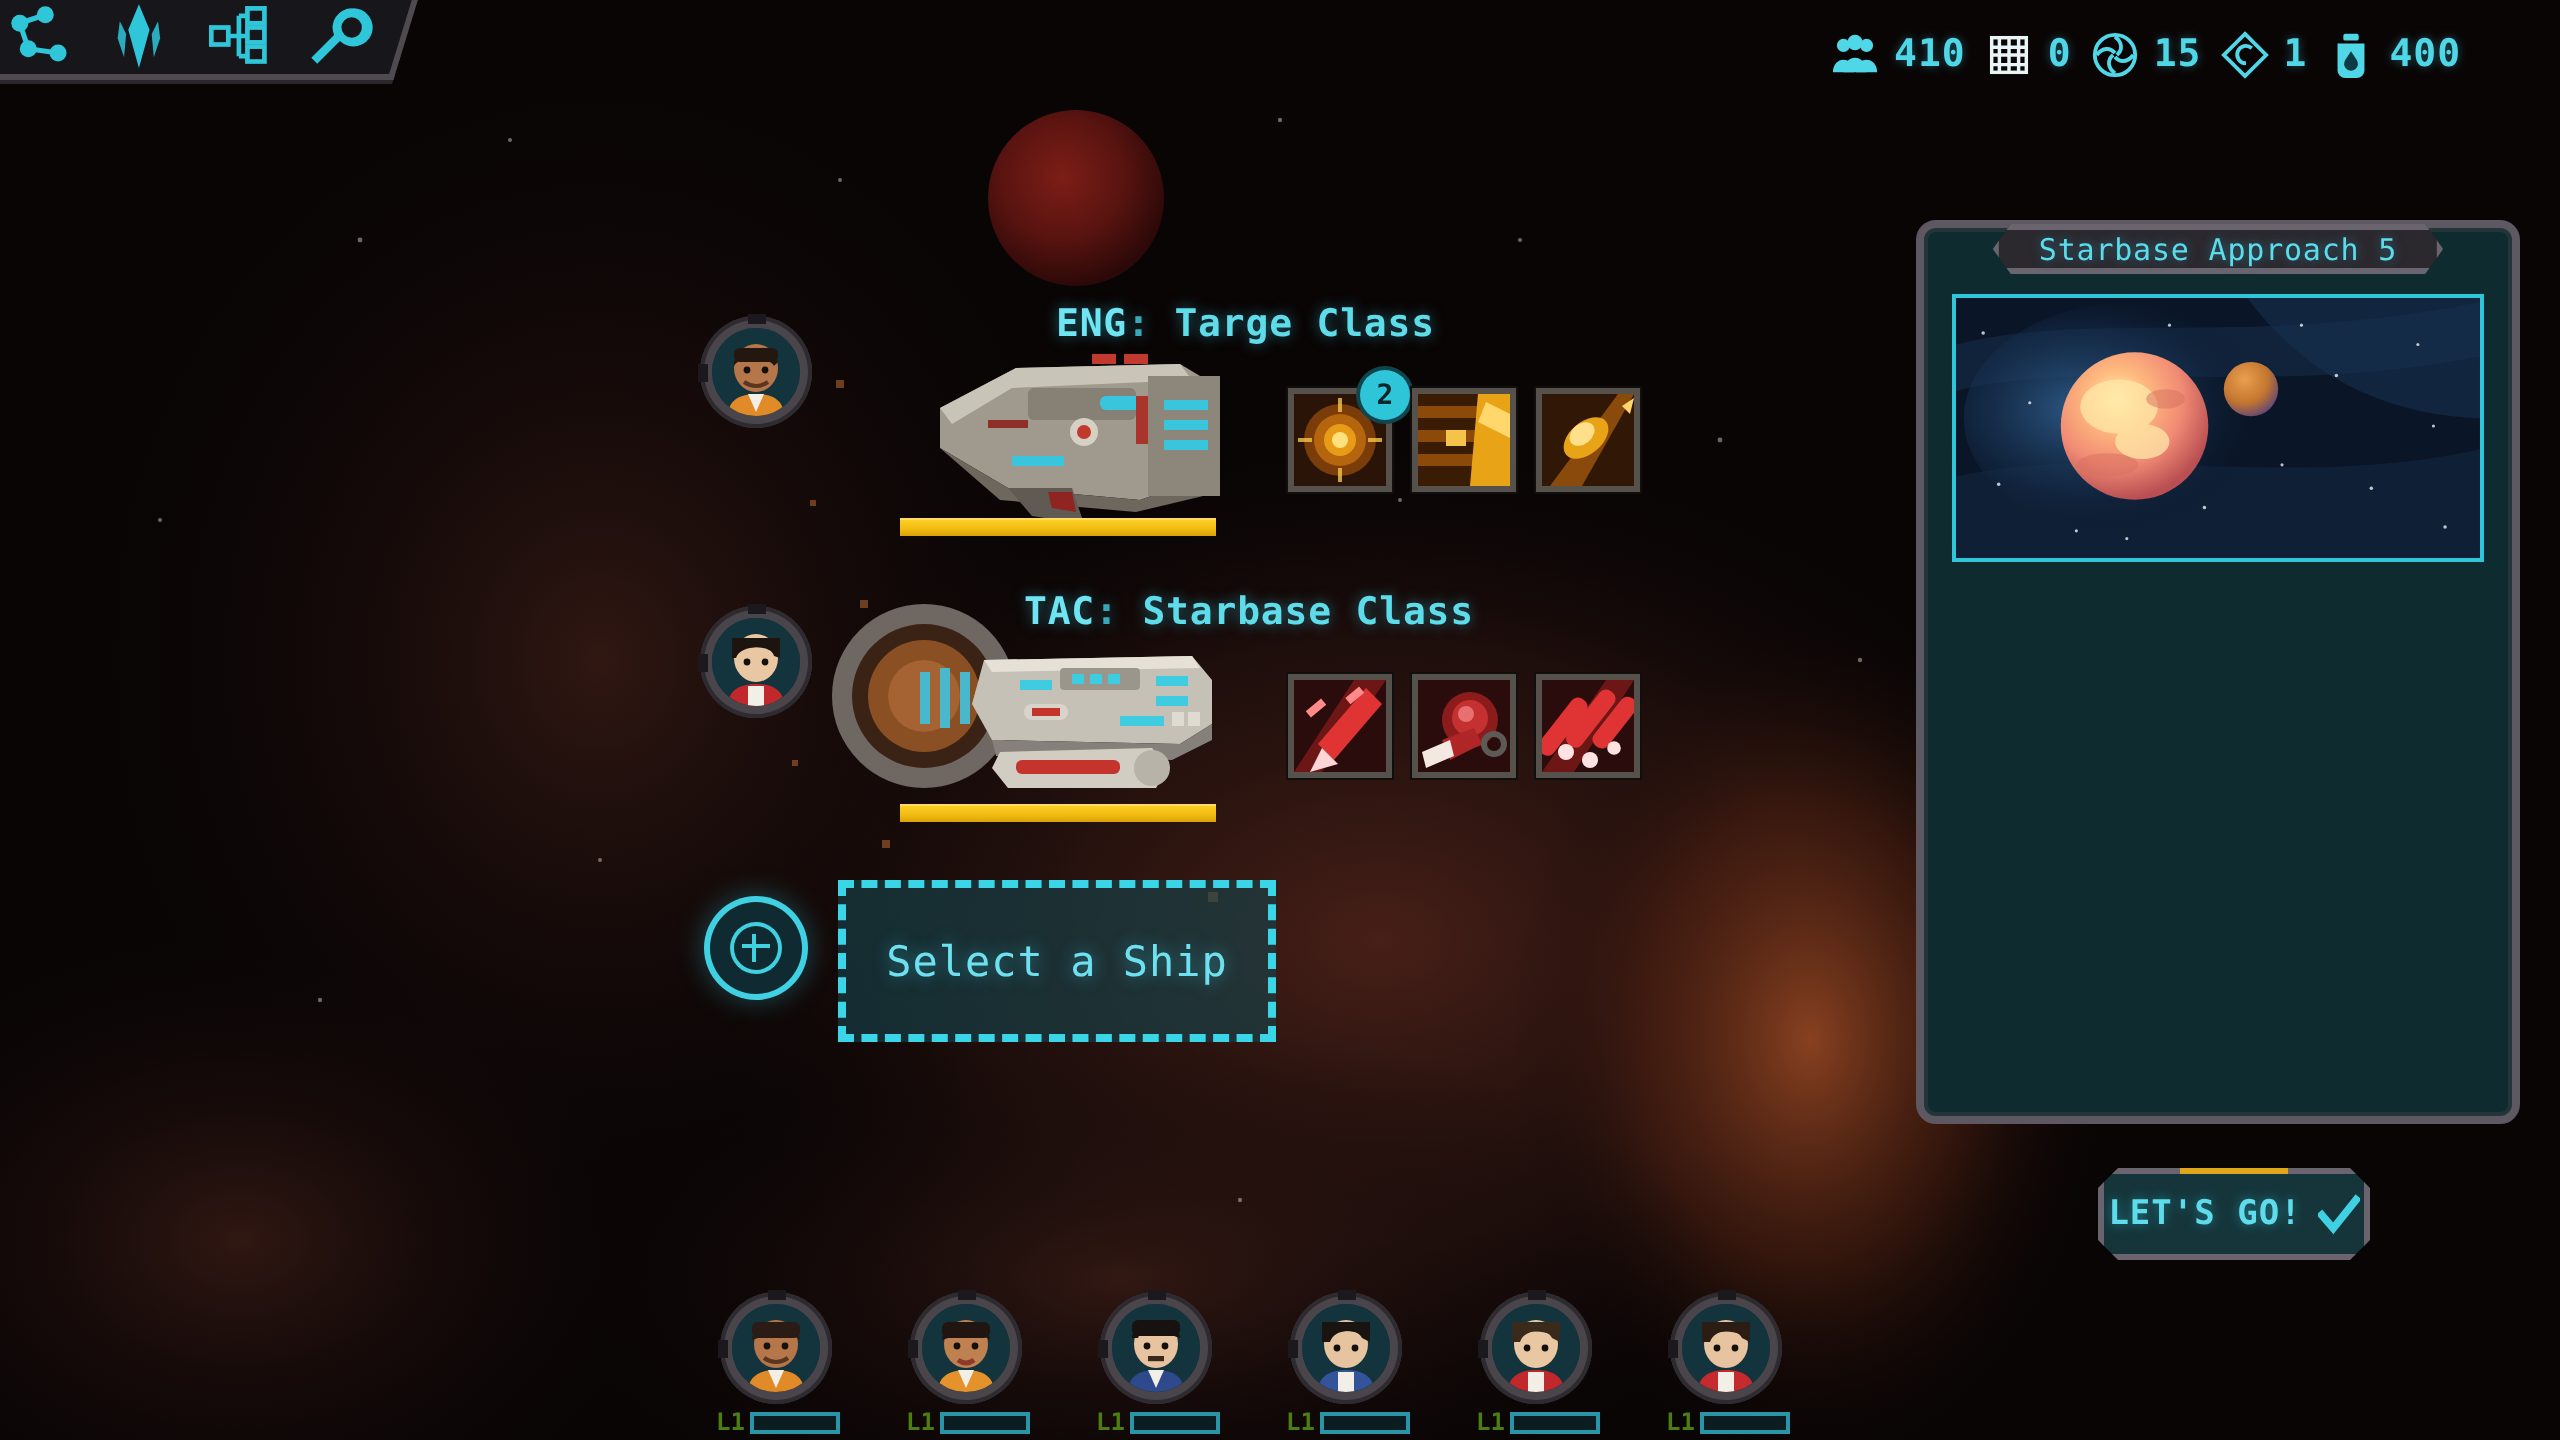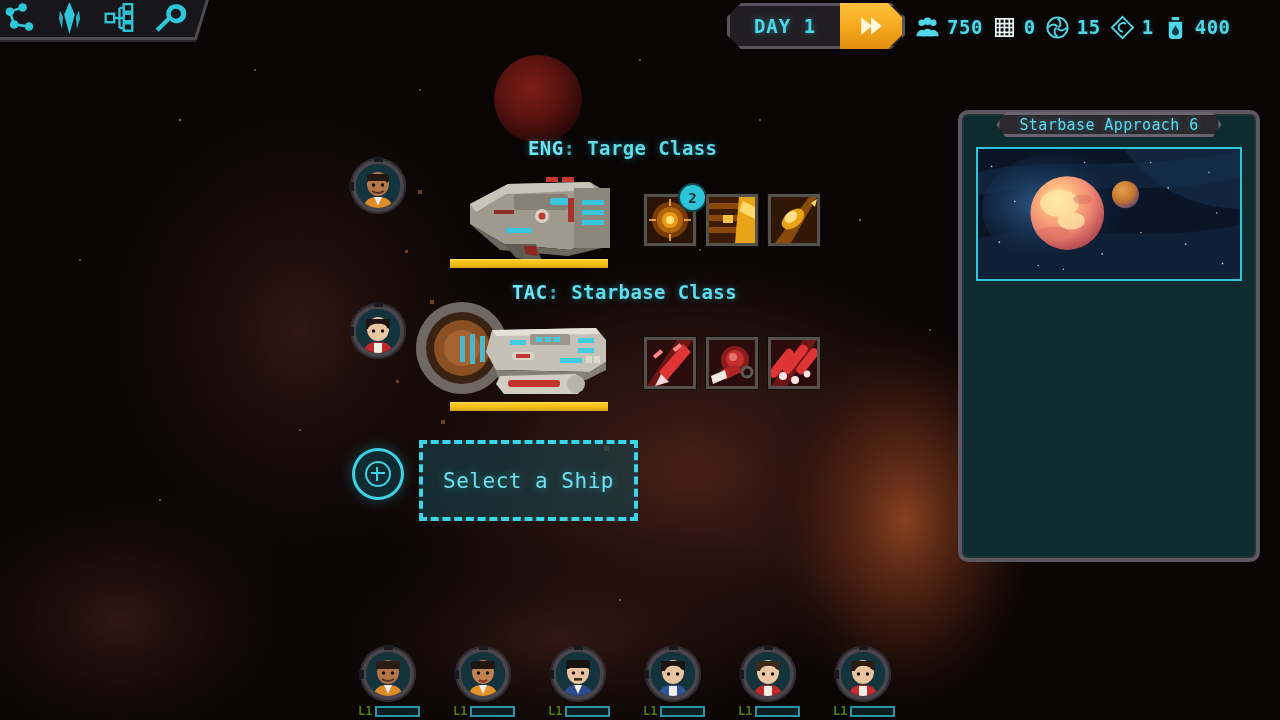--- a/index.html
+++ b/index.html
@@ -74,20 +74,21 @@
   }
 
   
   .ship-row { position:absolute; z-index:20; }
 
   .ship-title {
     position:absolute; white-space:nowrap;
     font-size:19px; font-weight:bold; letter-spacing:.4px;
     color:#5fdcea; text-shadow:0 0 7px rgba(50,200,225,.5);
     font-family:"DejaVu Sans Mono", monospace;
+    margin-top:14px;
   }
   .ship-title .role { color:#6fe4f2; }
   .ship-title .sep  { color:#3aa7b8; }
 
   .portrait {
     position:absolute; width:56px; height:56px; cursor:pointer;
   }
   .portrait-ring {
     position:absolute; inset:0; border-radius:50%;
     background:#4a454b;
@@ -331,48 +332,37 @@
         </svg>
       </span>
       <span class="tool-ico" title="Repair">
         <svg viewBox="0 0 32 32" width="34" height="34">
           <path fill="#2fc6da" d="M22 3a9 9 0 0 0-8.3 12.5L3 26.2 5.8 29l10.7-10.7A9 9 0 1 0 22 3zm0 4.2a4.8 4.8 0 1 1 0 9.6 4.8 4.8 0 0 1 0-9.6z"></path>
         </svg>
       </span>
     </div>
   </div>
 
-  <div id="daybar">
-    <span id="day-label">DAY 1</span>
-    <span id="ff-btn">
-      <svg viewBox="0 0 24 24" width="26" height="26">
-        <g fill="#fff8dd">
-          <path d="M3 4 L13 12 L3 20 Z"></path>
-          <path d="M12 4 L22 12 L12 20 Z"></path>
-        </g>
-      </svg>
-    </span>
-  </div>
 
   <div id="resources">
 
     <div class="res">
       <span class="res-ico">
         <svg viewBox="0 0 26 26" width="25" height="25">
           <g fill="#4fd7e7">
             <circle cx="7" cy="8" r="3.4"></circle>
               <circle cx="19" cy="8" r="3.4"></circle>
               <circle cx="13" cy="6.5" r="4"></circle>
             <path d="M1.5 22c0-4 2.6-6.5 5.5-6.5S12.5 18 12.5 22z"></path>
             <path d="M13.5 22c0-4 2.6-6.5 5.5-6.5S24.5 18 24.5 22z"></path>
             <path d="M7 22c0-4.6 2.7-7.6 6-7.6S19 17.4 19 22z"></path>
           </g>
         </svg>
       </span>
-      <span class="res-val">750</span>
+      <span class="res-val">410</span>
     </div>
 
     <div class="res">
       <span class="res-ico">
         <svg viewBox="0 0 26 26" width="25" height="25">
           <g fill="none" stroke="#e8f4f6" stroke-width="1.8">
             <rect x="4" y="4" width="18" height="18"></rect>
             <path d="M8 4v18 M13 4v18 M18 4v18 M4 9h18 M4 13h18 M4 18h18"></path>
           </g>
         </svg>
@@ -638,21 +628,21 @@
 
   <div id="add-ship-btn">
     <span class="plus"></span>
   </div>
   <div id="select-ship-slot">
     <span id="select-ship-label">Select a Ship</span>
   </div>
 
   <div id="mission-panel">
     <div id="mission-tab">
-      <span id="mission-tab-label">Starbase Approach 6</span>
+      <span id="mission-tab-label">Starbase Approach 5</span>
     </div>
 
     <div id="mission-art">
       <svg viewBox="0 0 270 134" width="100%" height="100%" preserveAspectRatio="none">
         <defs>
           <radialGradient id="glow" cx="34%" cy="46%" r="55%">
             <stop offset="0%" stop-color="#2f5d8c" stop-opacity=".95"></stop>
             <stop offset="60%" stop-color="#16304f" stop-opacity=".55"></stop>
             <stop offset="100%" stop-color="#0a1527" stop-opacity="0"></stop>
           </radialGradient>
@@ -699,20 +689,27 @@
             <circle cx="110" cy="14" r="0.8"></circle>
           <circle cx="246" cy="66" r="0.8"></circle>
             <circle cx="88" cy="124" r="0.8"></circle>
         </g>
       </svg>
     </div>
 
     <div id="mission-body"></div>
   </div>
 
+  <div id="lets-go">
+    <span class="cap"></span>
+    <span id="lets-go-label">LET'S GO!</span>
+    <svg viewBox="0 0 22 22" width="21" height="21">
+      <path d="M2 11 L8 18 L20 3" stroke="#3fd0e2" stroke-width="4" fill="none" stroke-linecap="square"></path>
+    </svg>
+  </div>
 
   <div id="crew-dock">
 
     <div class="crew">
       <div class="crew-portrait">
         <div class="portrait-ring"></div>
         <div class="portrait-inner">
           <svg viewBox="0 0 44 44" width="44" height="44">
             <rect width="44" height="44" fill="#14343d"></rect>
             <ellipse cx="22" cy="20" rx="11" ry="12" fill="#b5764a"></ellipse>

